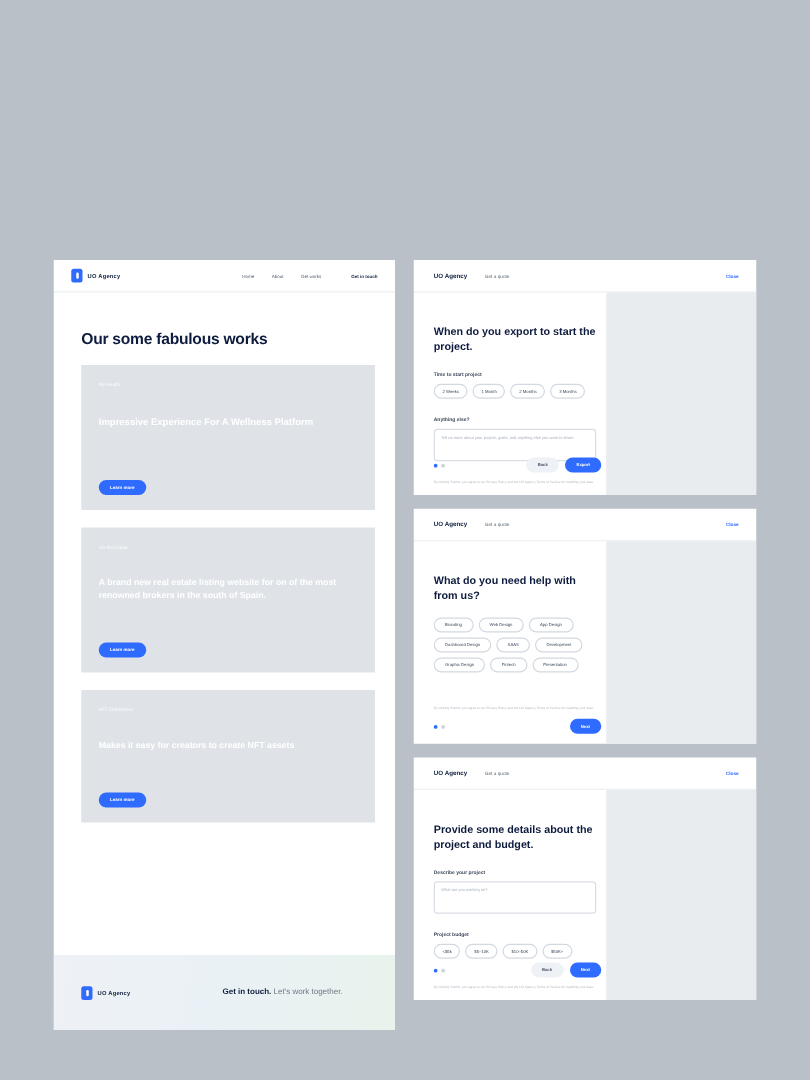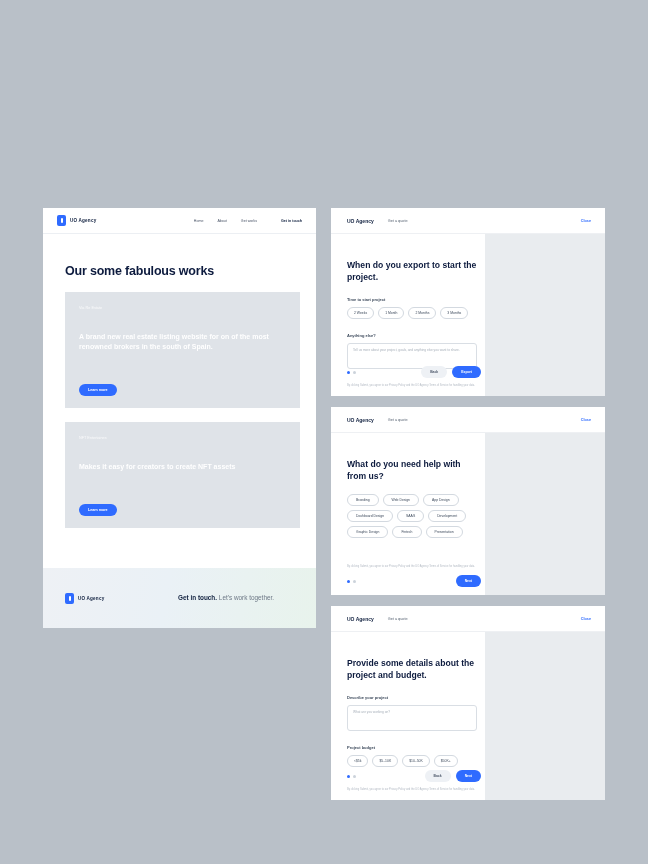--- a/index.html
+++ b/index.html
@@ -41,21 +41,21 @@
   
   .mock {
     position: absolute;
     background: #ffffff;
     overflow: hidden;
   }
 
   
   .left-mock {
     left: 43px; top: 208px;
-    width: 273px; height: 420px;
+    width: 273px; height: 616px;
     background: #ffffff;
   }
   .lm-nav {
     height: 26px;
     display: flex; align-items: center;
     padding: 0 14px;
     border-bottom: 1px solid #eceff3;
   }
   .logo-wrap { display: flex; align-items: center; gap: 4px; }
   .logo-badge {
@@ -196,20 +196,26 @@
       <div class="lm-links">
         <div class="lm-link">Home</div>
         <div class="lm-link">About</div>
         <div class="lm-link">Get works</div>
       </div>
       <div class="lm-cta" style="margin-left:24px">Get in touch</div>
     </div>
 
     <div class="lm-h1">Our some fabulous works</div>
 
+    <div class="card tall">
+      <div class="card-tag">My Health</div>
+      <div class="card-head">Impressive Experience
+For A Wellness Platform</div>
+      <button class="card-btn">Learn more</button>
+    </div>
 
     <div class="card mid">
       <div class="card-tag">Via Re Estate</div>
       <div class="card-head">A brand new real estate listing website for on of the most renowned brokers in the south of Spain.</div>
       <button class="card-btn">Learn more</button>
     </div>
 
     <div class="card low">
       <div class="card-tag">NFT Entertaines</div>
       <div class="card-head">Makes it easy for

